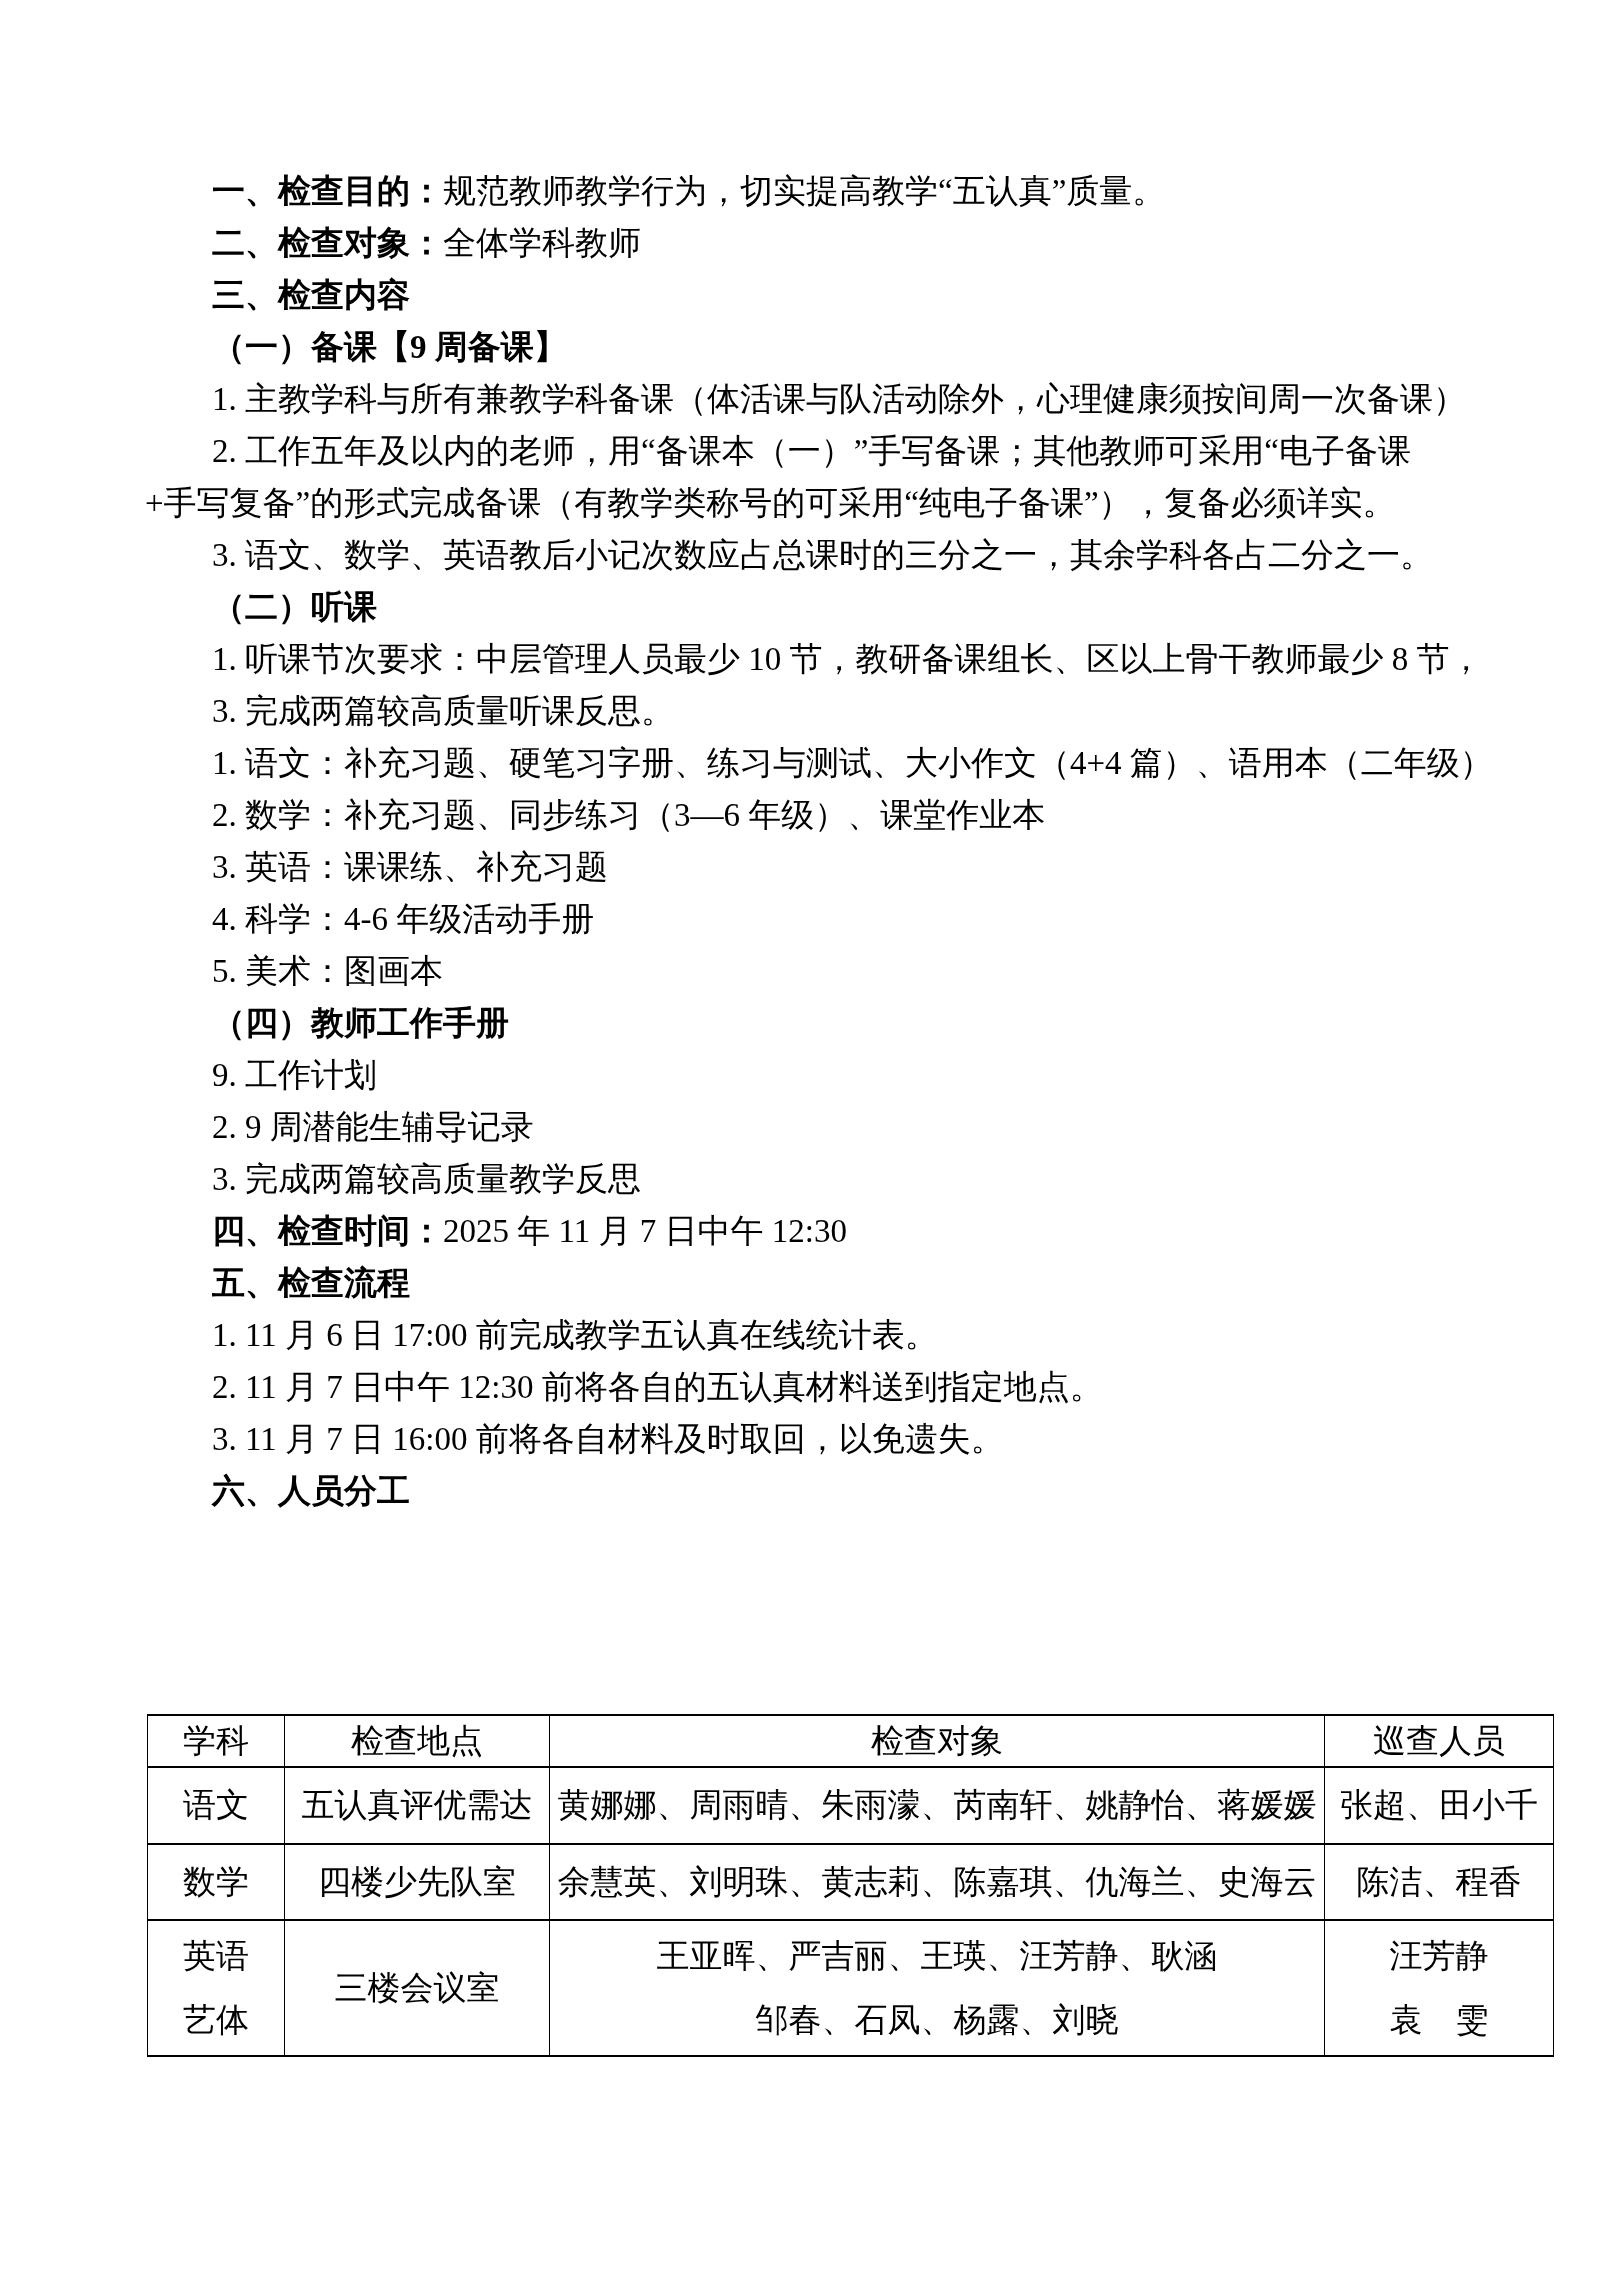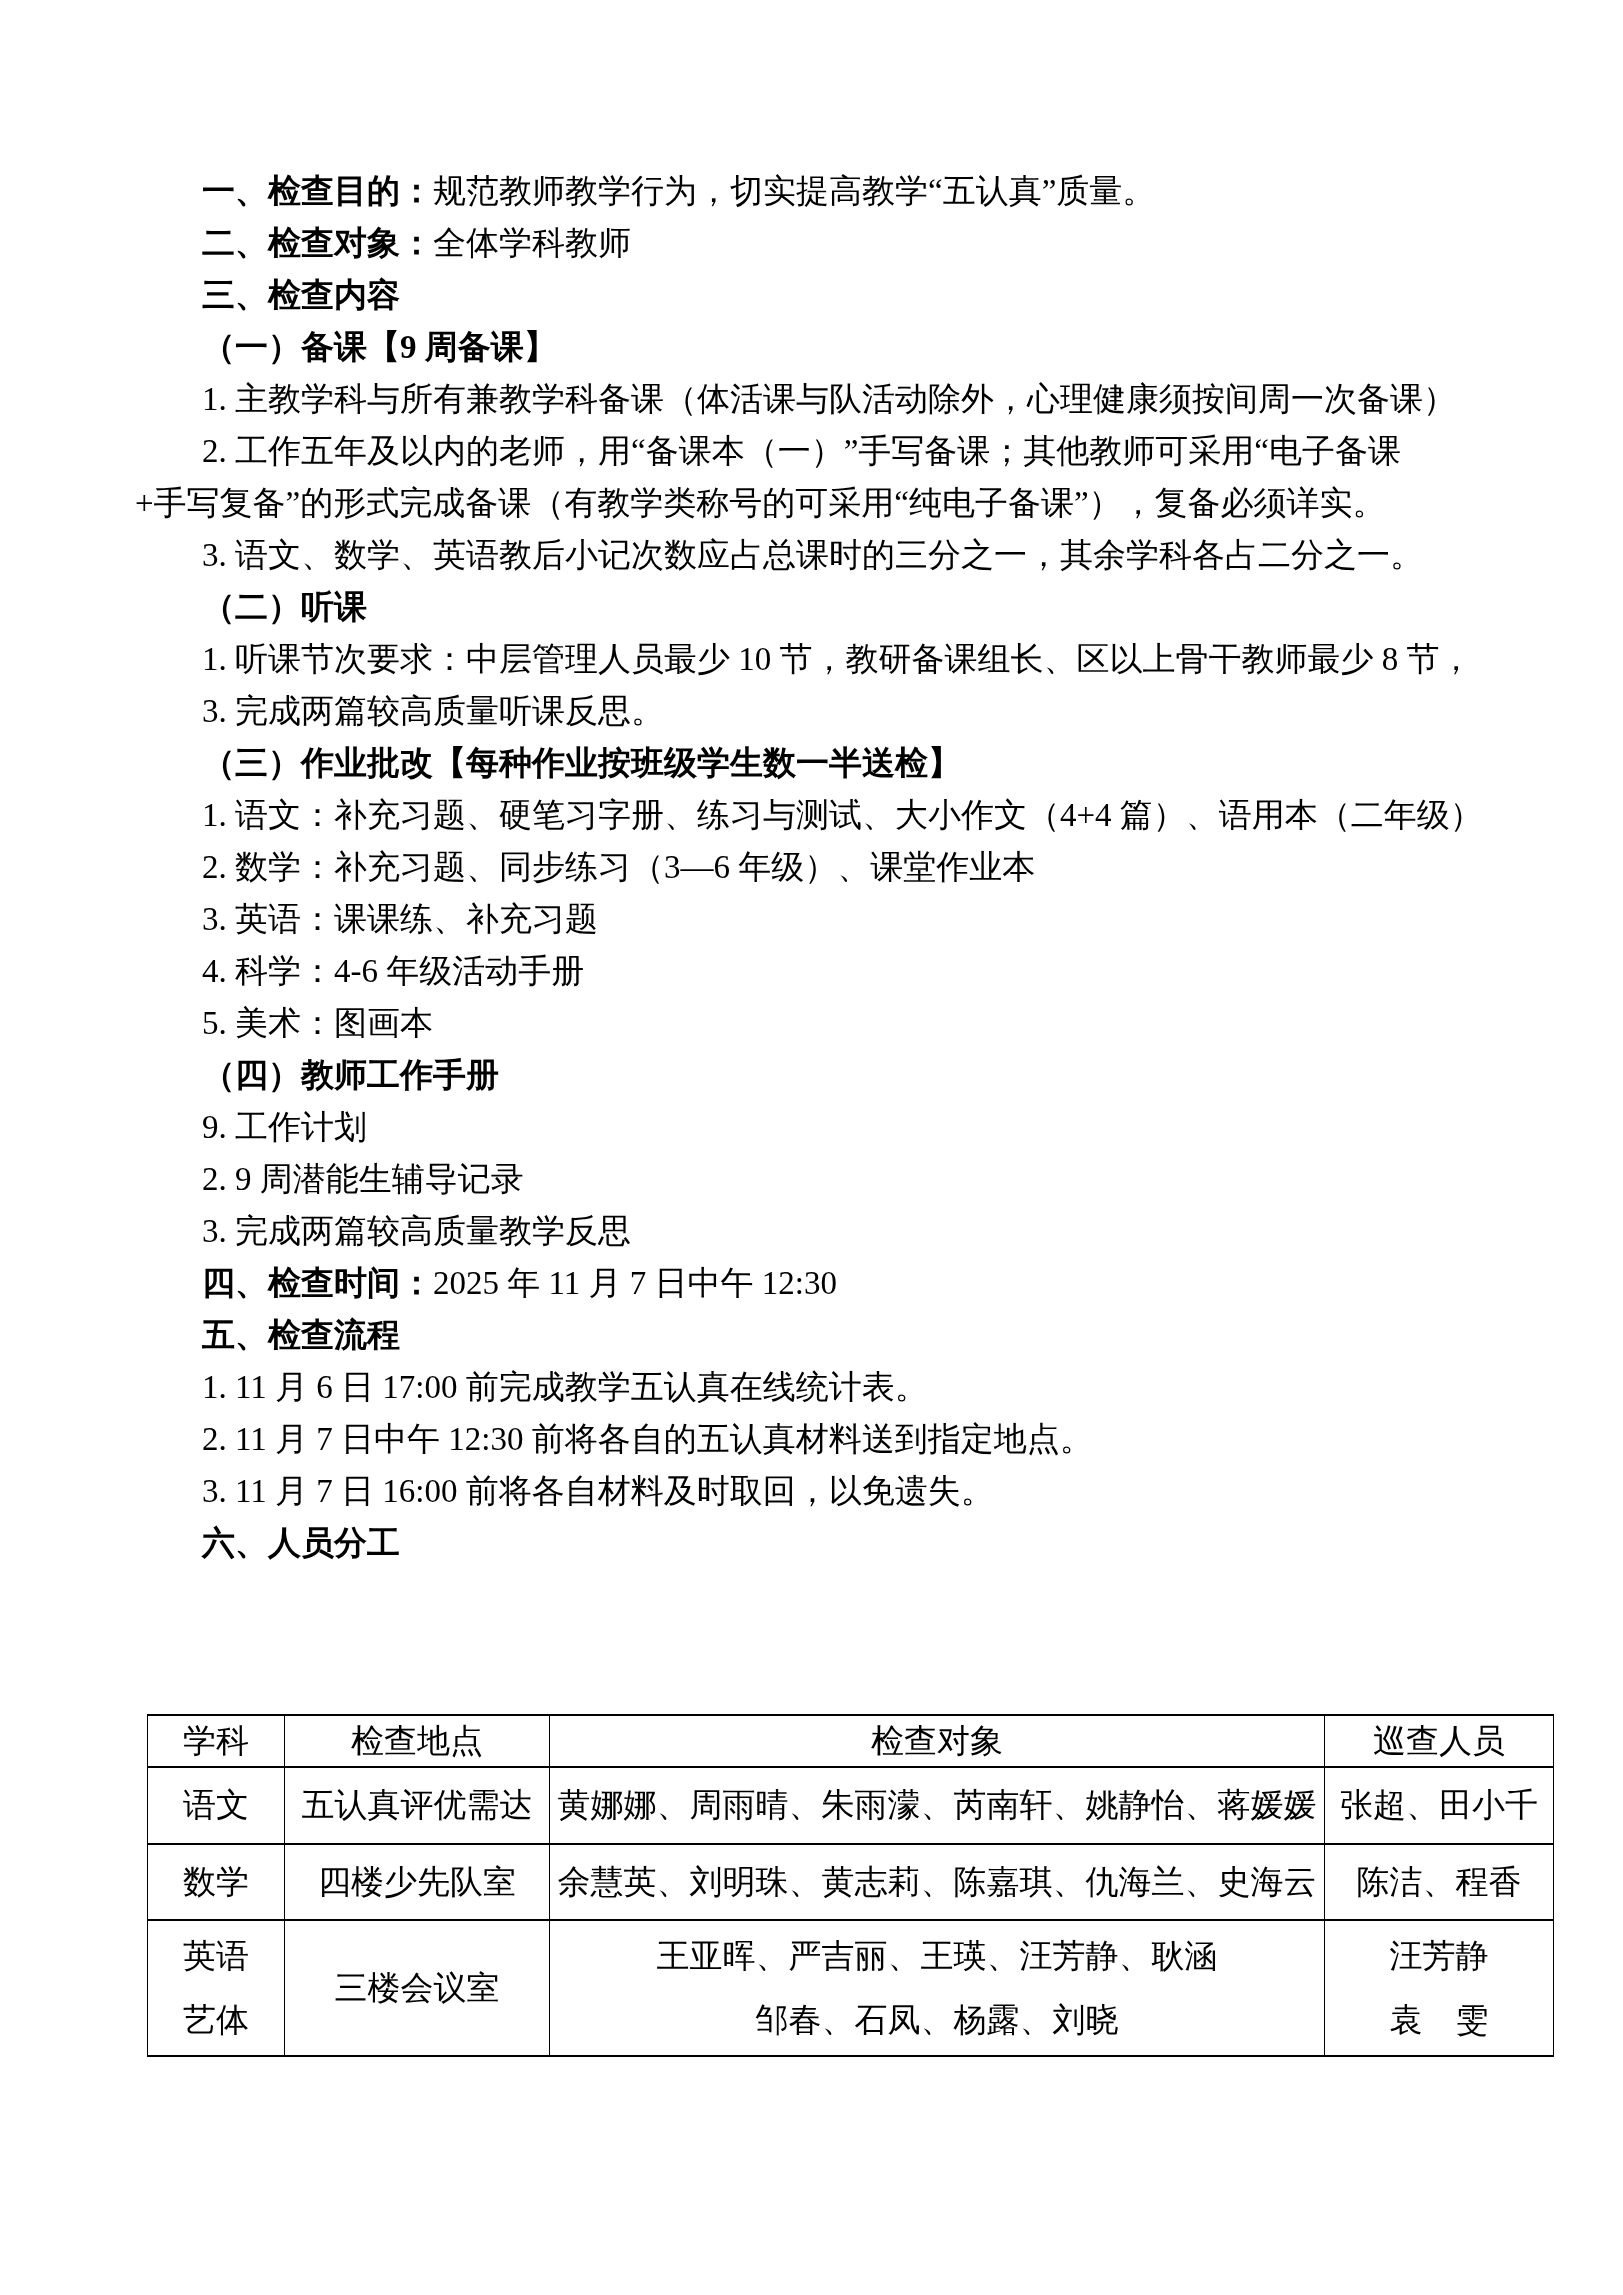--- a/index.html
+++ b/index.html
@@ -4,21 +4,21 @@
 <style>
   html, body { margin: 0; padding: 0; }
   body {
     width: 1623px; height: 2295px;
     background: #ffffff; color: #000000;
     font-family: "Liberation Serif", serif;
     position: relative;
   }
   .page { position: absolute; inset: 0; background: #ffffff; }
   .text-block {
-    position: absolute; left: 135px; top: 165px; width: 1361px;
+    position: absolute; left: 145px; top: 165px; width: 1361px;
   }
   .line {
     height: 52px; line-height: 52px;
     font-size: 33px; white-space: nowrap;
   }
   .line .b { font-weight: 700; }
   .line.indent { text-indent: 67px; }
   table.ptable {
     position: absolute; left: 147px; top: 1714px;
     width: 1406px; border-collapse: collapse; table-layout: fixed;
@@ -45,21 +45,20 @@
       <div class="line indent"><span class="b">二、检查对象：</span><span>全体学科教师</span></div>
       <div class="line indent"><span class="b">三、检查内容</span></div>
       <div class="line indent"><span class="b">（一）备课【9 周备课】</span></div>
       <div class="line indent"><span>1. 主教学科与所有兼教学科备课（体活课与队活动除外，心理健康须按间周一次备课）</span></div>
       <div class="line indent"><span>2. 工作五年及以内的老师，用“备课本（一）”手写备课；其他教师可采用“电子备课</span></div>
       <div class="line"><span>+手写复备”的形式完成备课（有教学类称号的可采用“纯电子备课”），复备必须详实。</span></div>
       <div class="line indent"><span>3. 语文、数学、英语教后小记次数应占总课时的三分之一，其余学科各占二分之一。</span></div>
       <div class="line indent"><span class="b">（二）听课</span></div>
       <div class="line indent"><span>1. 听课节次要求：中层管理人员最少 10 节，教研备课组长、区以上骨干教师最少 8 节，</span></div>
       <div class="line indent"><span>3. 完成两篇较高质量听课反思。</span></div>
-      <div class="line indent"><span class="b">（三）作业批改【每种作业按班级学生数一半送检】</span></div>
       <div class="line indent"><span>1. 语文：补充习题、硬笔习字册、练习与测试、大小作文（4+4 篇）、语用本（二年级）</span></div>
       <div class="line indent"><span>2. 数学：补充习题、同步练习（3—6 年级）、课堂作业本</span></div>
       <div class="line indent"><span>3. 英语：课课练、补充习题</span></div>
       <div class="line indent"><span>4. 科学：4-6 年级活动手册</span></div>
       <div class="line indent"><span>5. 美术：图画本</span></div>
       <div class="line indent"><span class="b">（四）教师工作手册</span></div>
       <div class="line indent"><span>9. 工作计划</span></div>
       <div class="line indent"><span>2. 9 周潜能生辅导记录</span></div>
       <div class="line indent"><span>3. 完成两篇较高质量教学反思</span></div>
       <div class="line indent"><span class="b">四、检查时间：</span><span>2025 年 11 月 7 日中午 12:30</span></div>

